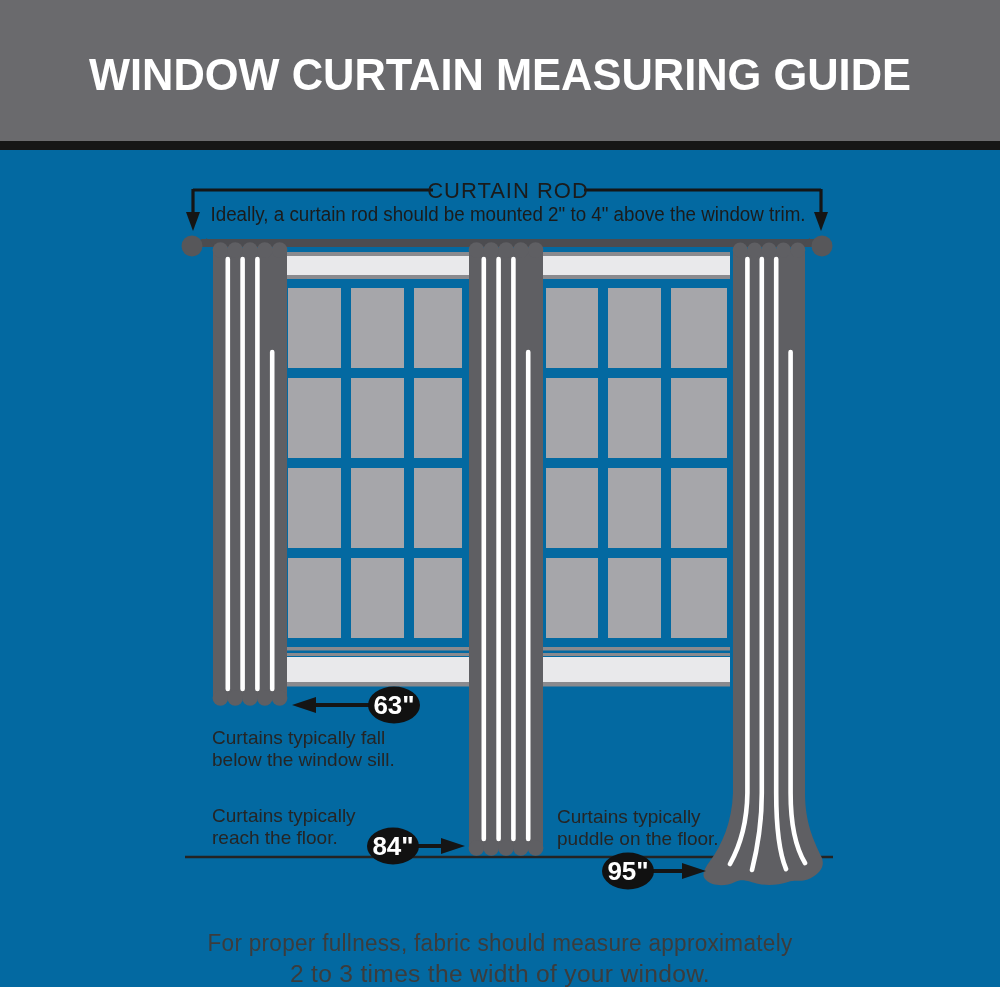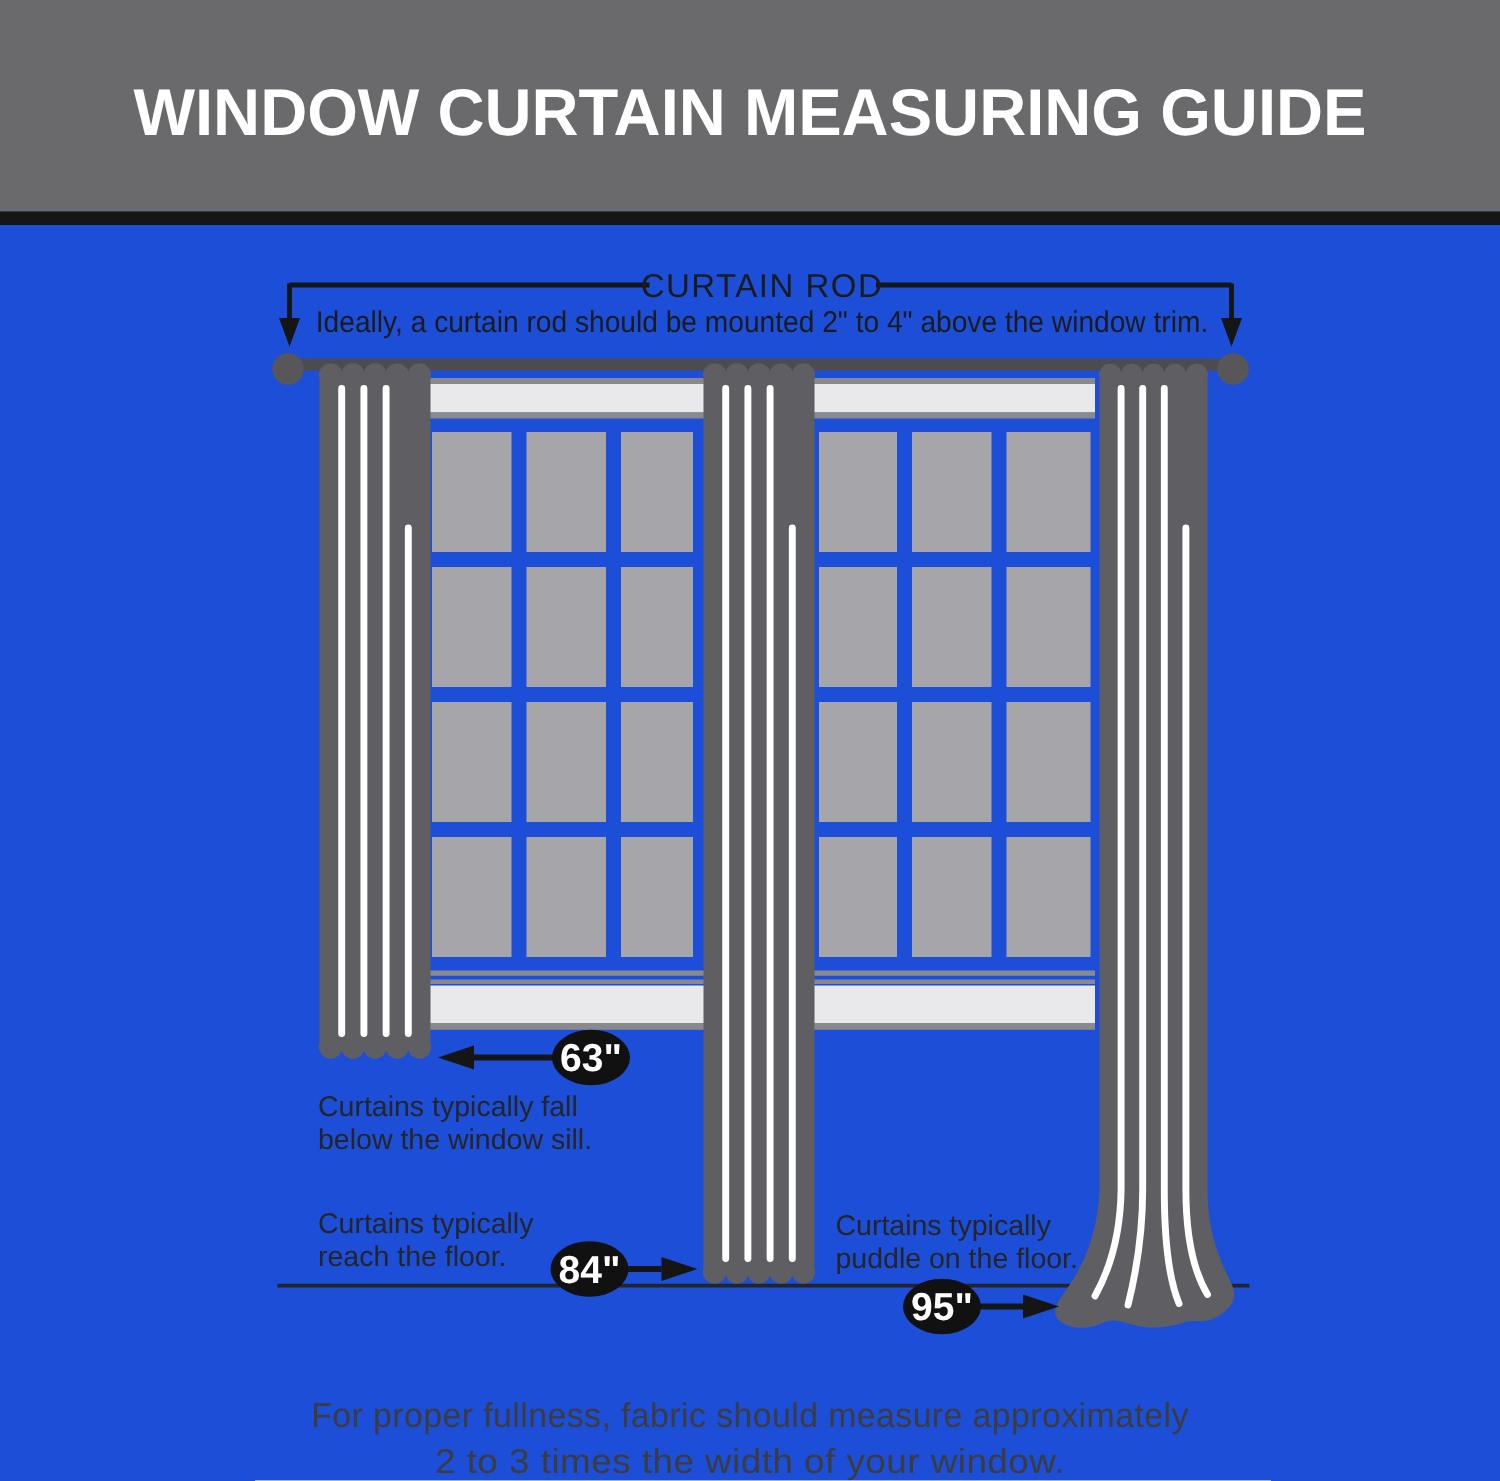--- a/index.html
+++ b/index.html
@@ -1,16 +1,16 @@
 <!DOCTYPE html>
 <html><head>
 <meta charset="utf-8">
 <style>
   html,body{margin:0;padding:0;background:#fff;}
-  .page{position:relative;width:1000px;height:987px;background:#1d4ed8;overflow:hidden;}
+  .page{position:relative;width:1000px;height:987px;background:#0369a1;overflow:hidden;}
   svg{display:block;}
   text{font-family:"Liberation Sans","DejaVu Sans",sans-serif;}
   .t-title{font-weight:bold;font-size:44px;fill:#ffffff;}
   .t-rodlabel{font-size:22px;fill:#1b1b1b;letter-spacing:1px;}
   .t-note{font-size:20px;fill:#1b1b1b;}
   .t-caption{font-size:19px;fill:#252525;}
   .t-badge{font-weight:bold;font-size:26px;fill:#ffffff;}
   .t-footer{font-size:23px;fill:#3c3c3c;letter-spacing:0.3px;}
   .ink-stroke{stroke:#151515;}
   .ink-fill{fill:#151515;}

